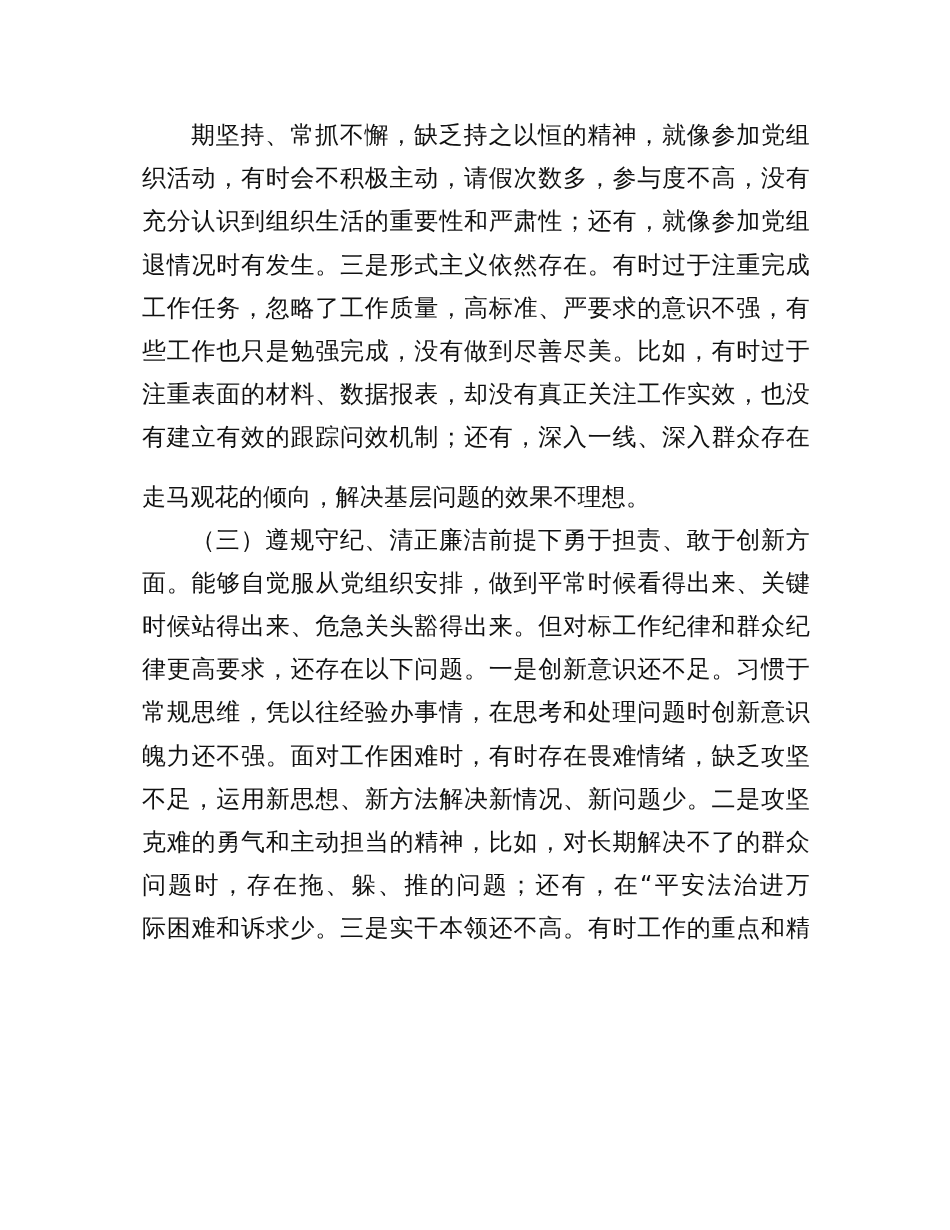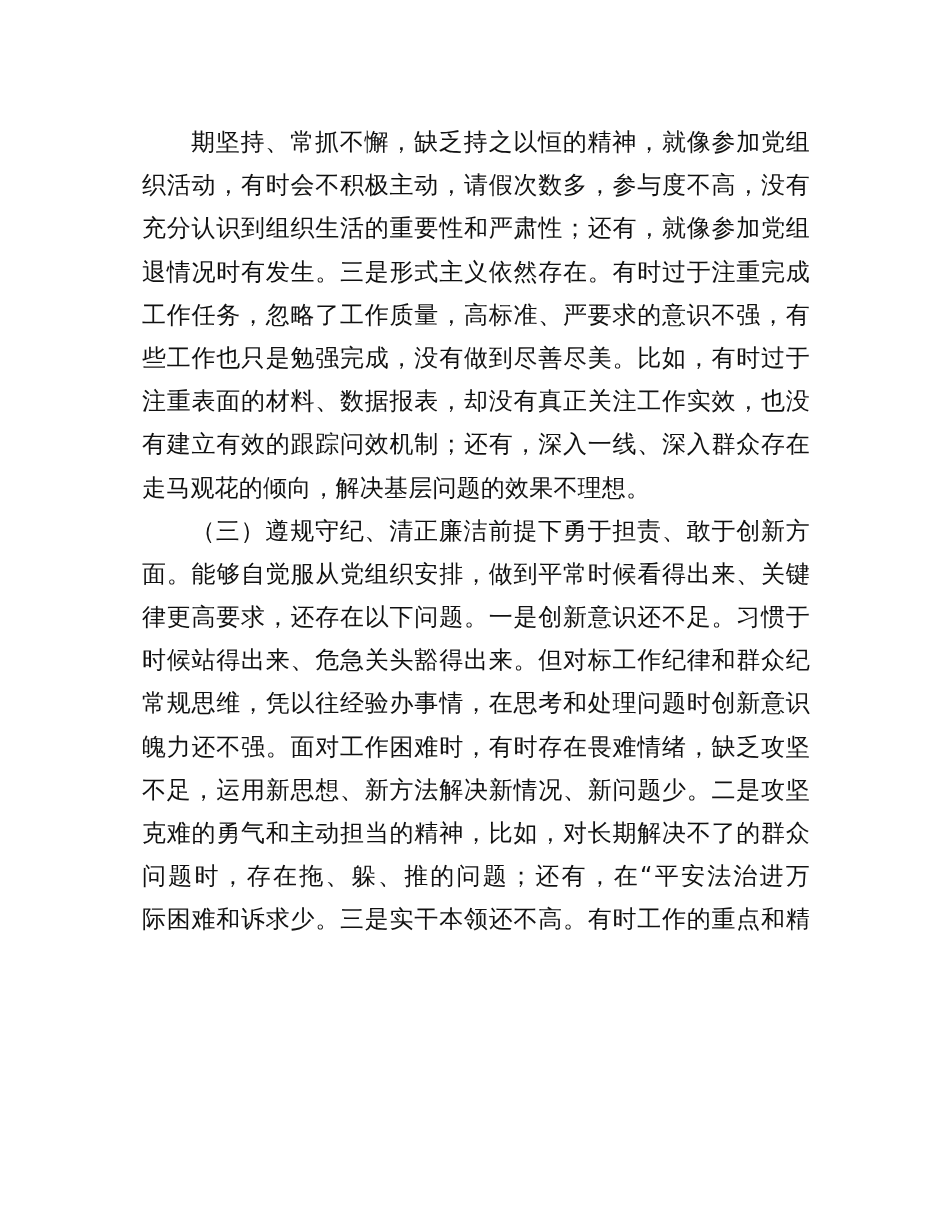--- a/index.html
+++ b/index.html
@@ -1,56 +1,56 @@
 <!DOCTYPE html>
 <html><head>
 <meta charset="utf-8">
 <style>
   html, body { margin: 0; padding: 0; background: #ffffff; }
   body { width: 950px; height: 1230px; position: relative; overflow: hidden; }
   .page {
     position: absolute;
     left: 142px;
-    top: 121px;
+    top: 114px;
     width: 668px;
     font-family: "DejaVu Sans", "Liberation Sans", sans-serif;
     font-size: 24px;
     color: #111111;
   }
   .line {
     height: 43.2px;
     line-height: 43.2px;
     white-space: nowrap;
     text-align: justify;
     text-align-last: justify;
     letter-spacing: 0.2px;
   }
-  .line.last { text-align-last: left; }
+  .line.last { text-align-last: left; margin-top: 16px; }
   .line.indent { padding-left: 49px; }
 </style>
 </head>
 <body>
 
 <div class="page">
   <div>
     <div class="line indent">期坚持、常抓不懈，缺乏持之以恒的精神，就像参加党组</div>
     <div class="line">织活动，有时会不积极主动，请假次数多，参与度不高，没有</div>
     <div class="line">充分认识到组织生活的重要性和严肃性；还有，就像参加党组</div>
     <div class="line">退情况时有发生。三是形式主义依然存在。有时过于注重完成</div>
     <div class="line">工作任务，忽略了工作质量，高标准、严要求的意识不强，有</div>
     <div class="line">些工作也只是勉强完成，没有做到尽善尽美。比如，有时过于</div>
     <div class="line">注重表面的材料、数据报表，却没有真正关注工作实效，也没</div>
     <div class="line">有建立有效的跟踪问效机制；还有，深入一线、深入群众存在</div>
     <div class="line last">走马观花的倾向，解决基层问题的效果不理想。</div>
   </div>
   <div>
     <div class="line indent">（三）遵规守纪、清正廉洁前提下勇于担责、敢于创新方</div>
     <div class="line">面。能够自觉服从党组织安排，做到平常时候看得出来、关键</div>
+    <div class="line">时候站得出来、危急关头豁得出来。但对标工作纪律和群众纪</div>
     <div class="line">律更高要求，还存在以下问题。一是创新意识还不足。习惯于</div>
-    <div class="line">时候站得出来、危急关头豁得出来。但对标工作纪律和群众纪</div>
     <div class="line">常规思维，凭以往经验办事情，在思考和处理问题时创新意识</div>
     <div class="line">魄力还不强。面对工作困难时，有时存在畏难情绪，缺乏攻坚</div>
     <div class="line">不足，运用新思想、新方法解决新情况、新问题少。二是攻坚</div>
     <div class="line">克难的勇气和主动担当的精神，比如，对长期解决不了的群众</div>
     <div class="line">问题时，存在拖、躲、推的问题；还有，在“平安法治进万</div>
     <div class="line">际困难和诉求少。三是实干本领还不高。有时工作的重点和精</div>
   </div>
 </div>
 
 </body></html>

